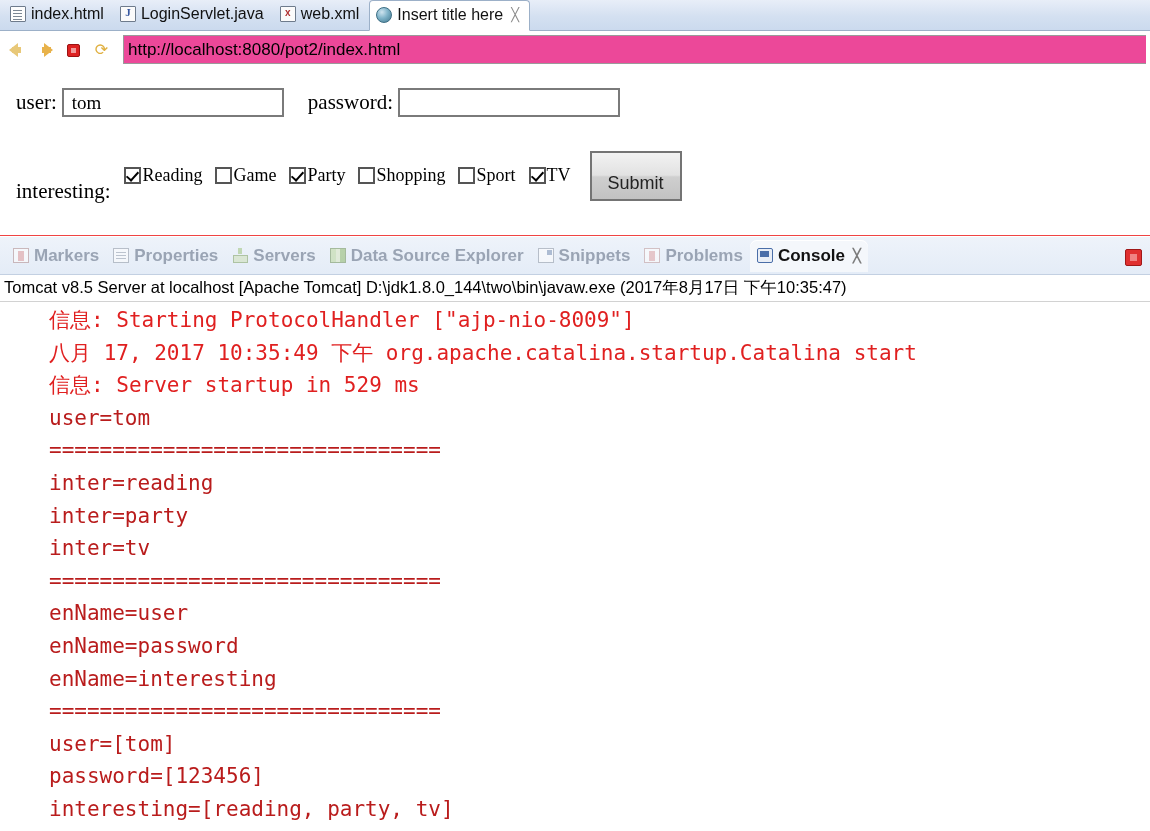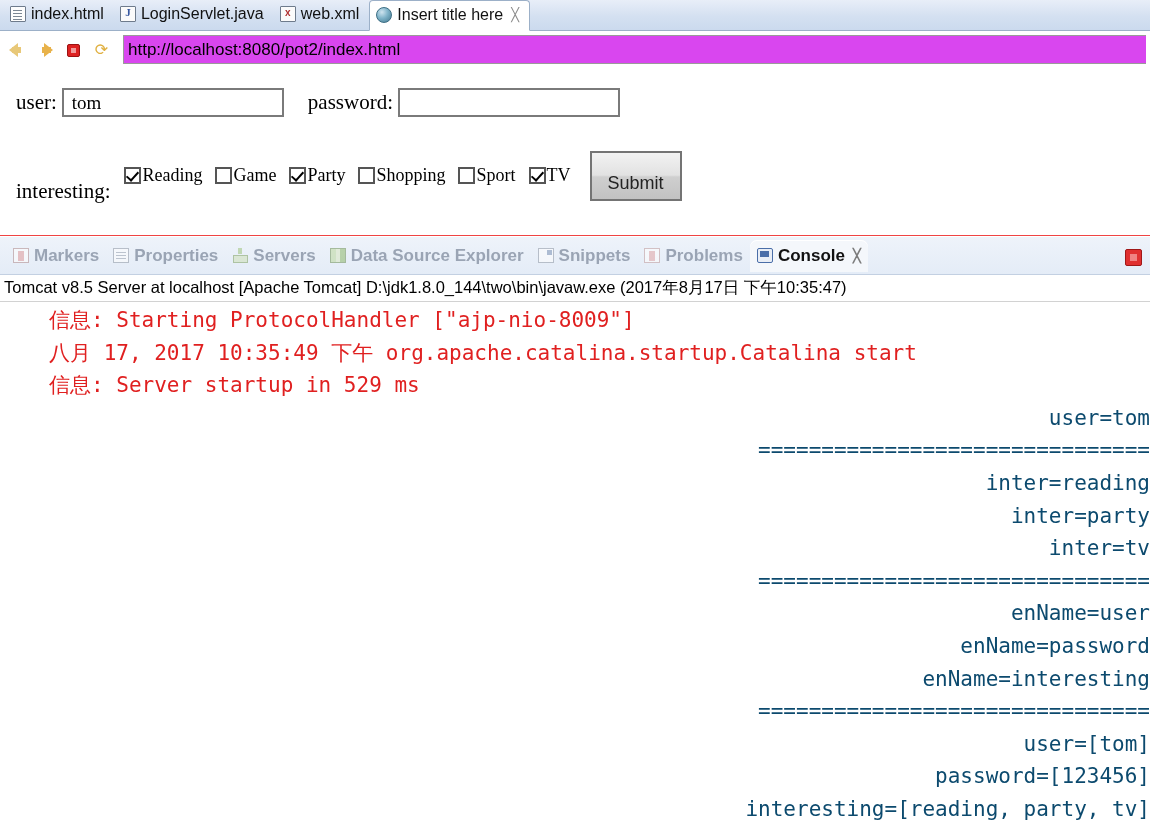--- a/index.html
+++ b/index.html
@@ -147,21 +147,21 @@
     position: absolute; left: 3px; top: 3px;
     width: 15px; height: 15px;
     color: #e0b040;
     font-size: 16px; line-height: 15px;
     text-align: center;
   }
   #url-bar {
     flex: 1 1 auto;
     height: 29px;
     margin-left: 7px;
-    background: #d946ef;
+    background: #ec4899;
     border: 1px solid #9a9a9a;
     border-right: none;
     display: flex; align-items: center;
     padding: 0 4px;
     font-size: 17px;
     color: #000;
     font-family: "Liberation Sans", sans-serif;
   }
 
   
@@ -303,21 +303,21 @@
   }
   #console-log {
     padding: 2px 0 0 5px;
     font-family: "DejaVu Sans Mono", "Liberation Mono", monospace;
     font-size: 21px;
     line-height: 32.6px;
     white-space: pre;
     margin-left: 44px;
   }
   .ln-red   { color: #e02020; }
-  .ln-black { color: #0c4a6e; text-align: right; }
+  .ln-black { color: #b91c1c; }
 </style>
 </head>
 <body>
 
 <div id="editor-tabbar">
     <div class="etab">
       <span class="ico ico-doc"></span>
       <span>index.html</span>
     </div>
     <div class="etab">

